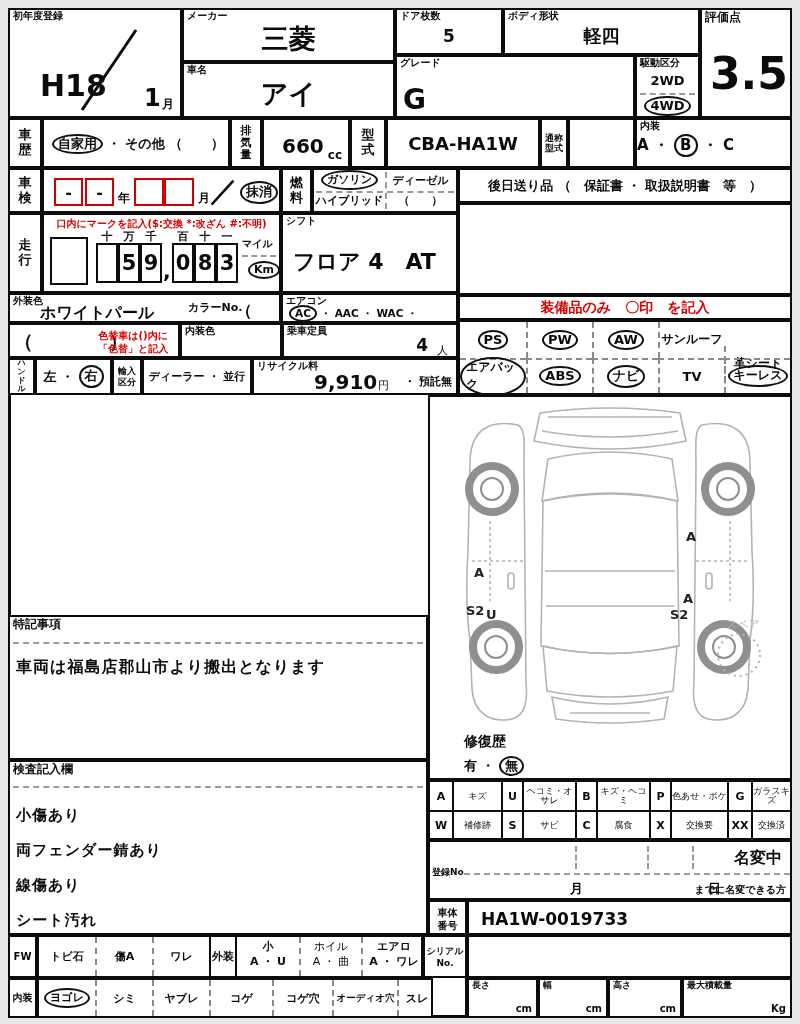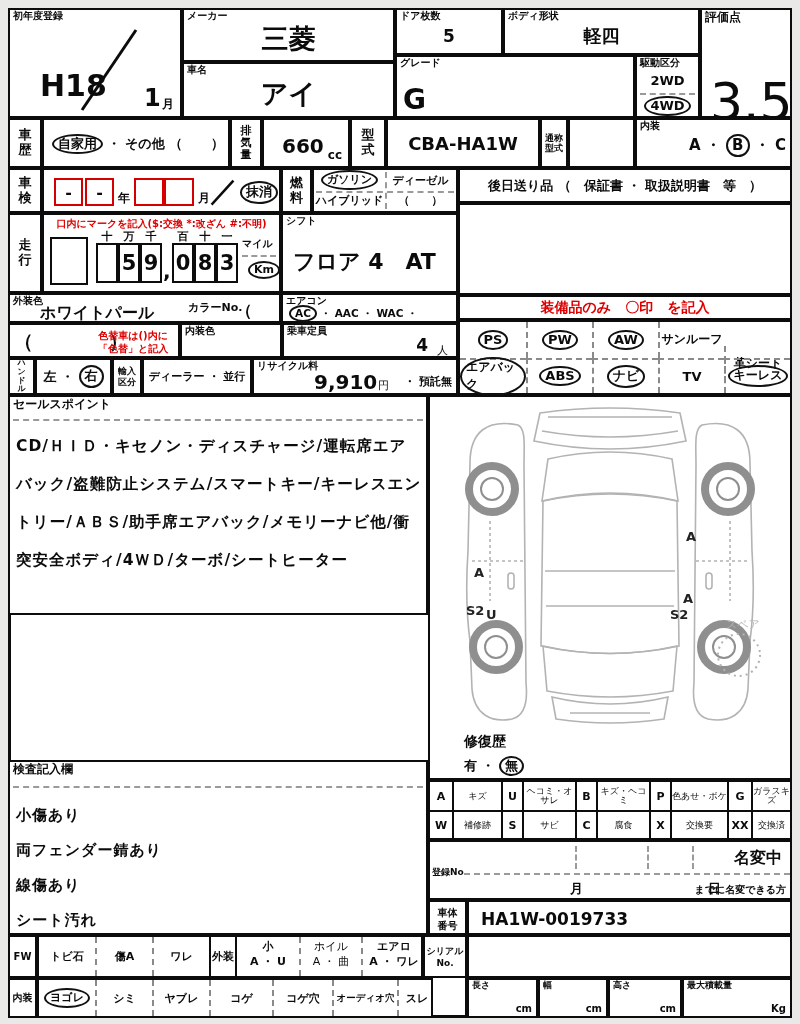--- a/index.html
+++ b/index.html
@@ -66,21 +66,21 @@
     <div class="abs ctr" style="left:0;top:12px;width:100%;height:22px;font-size:13px;font-weight:bold;">
         <span>2WD</span>
       </div>
     <div class="abs" style="left:3px;right:3px;top:36px;border-top:2px dashed #9a9a9a;"></div>
     <div class="abs ctr" style="left:0;top:38px;width:100%;height:22px;font-size:13px;font-weight:bold;">
         <span data-on="true">4WD</span>
       </div>
   </div>
   <div class="c" style="left:700px;top:8px;width:92px;height:110px;">
     <span class="lb" style="font-size:12px;">評価点</span>
-    <span class="abs" style="left:8px;top:38px;font-size:52px;font-weight:normal;margin-top:24px;">3.5</span>
+    <span class="abs" style="left:8px;top:38px;font-size:44px;font-weight:bold;">3.5</span>
   </div>
 
   <div class="c ctr" style="left:8px;top:118px;width:34px;height:50px;">
     <div class="vl" style="width:1.1em;font-size:13px;">車歴</div>
   </div>
   <div class="c" style="left:42px;top:118px;width:188px;height:50px;">
     <span class="abs" style="left:8px;top:15px;font-size:13px;font-weight:bold;"><span data-on="true">自家用</span>
       <span>・</span>
       <span>その他</span>
       <span>（</span></span>
@@ -98,21 +98,21 @@
   </div>
   <div class="c ctr" style="left:386px;top:118px;width:154px;height:50px;font-size:18px;font-weight:bold;">
     <span>CBA-HA1W</span>
   </div>
   <div class="c ctr" style="left:540px;top:118px;width:28px;height:50px;">
     <div class="vl" style="width:2.2em;font-size:9px;">通称型式</div>
   </div>
   <div class="c" style="left:568px;top:118px;width:67px;height:50px;"></div>
   <div class="c" style="left:635px;top:118px;width:157px;height:50px;">
     <span class="lb">内装</span>
-    <div class="abs" style="left:0;top:16px;width:100%;text-align:center;font-size:15px;font-weight:bold;padding-left:48px;">
+    <div class="abs" style="left:0;top:16px;width:100%;text-align:left;font-size:15px;font-weight:bold;">
       <span>A</span>
       <span>・</span>
       <span data-on="true">B</span>
       <span>・</span>
       <span>C</span>
     </div>
   </div>
 
   <div class="c ctr" style="left:8px;top:168px;width:34px;height:45px;">
     <div class="vl" style="width:1.1em;font-size:13px;">車検</div>
@@ -256,26 +256,26 @@
         <span data-on="true">ナビ</span>
       </div>
     <div class="eqc" style="left:60%;top:50%;">
         <span>TV</span>
       </div>
     <div class="eqc" style="left:80%;top:50%;font-size:12px;">
         <span data-on="true">キーレス</span>
       </div>
   </div>
 
-  <div class="c" style="left:8px;top:395px;width:420px;height:220px;">
-    <span class="lb" style="font-size:12px;">セールスポイント</span>
-    <div class="dashline" style="top:22px;"></div>
-    <div class="abs" style="left:6px;top:30px;width:406px;font-size:15.5px;font-weight:bold;line-height:38px;letter-spacing:1px;">CD/ＨＩＤ・キセノン・ディスチャージ/運転席エアバック/盗難防止システム/スマートキー/キーレスエントリー/ＡＢＳ/助手席エアバック/メモリーナビ他/衝突安全ボディ/4ＷＤ/ターボ/シートヒーター</div>
-  </div>
-
+
+  <div class="c" style="left:8px;top:615px;width:420px;height:145px;">
+    <span class="lb" style="font-size:12px;">特記事項</span>
+    <div class="dashline" style="top:25px;"></div>
+    <div class="abs" style="left:6px;top:40px;width:406px;font-size:16px;font-weight:bold;letter-spacing:1px;">車両は福島店郡山市より搬出となります</div>
+  </div>
 
   <div class="c" style="left:8px;top:760px;width:420px;height:175px;">
     <span class="lb" style="font-size:12px;">検査記入欄</span>
     <div class="dashline" style="top:24px;"></div>
     <div class="abs" style="left:6px;top:36px;width:406px;font-size:15px;font-weight:bold;line-height:35px;letter-spacing:1px;">
       <div>小傷あり</div>
       <div>両フェンダー錆あり</div>
       <div>線傷あり</div>
       <div>シート汚れ</div>
     </div>

